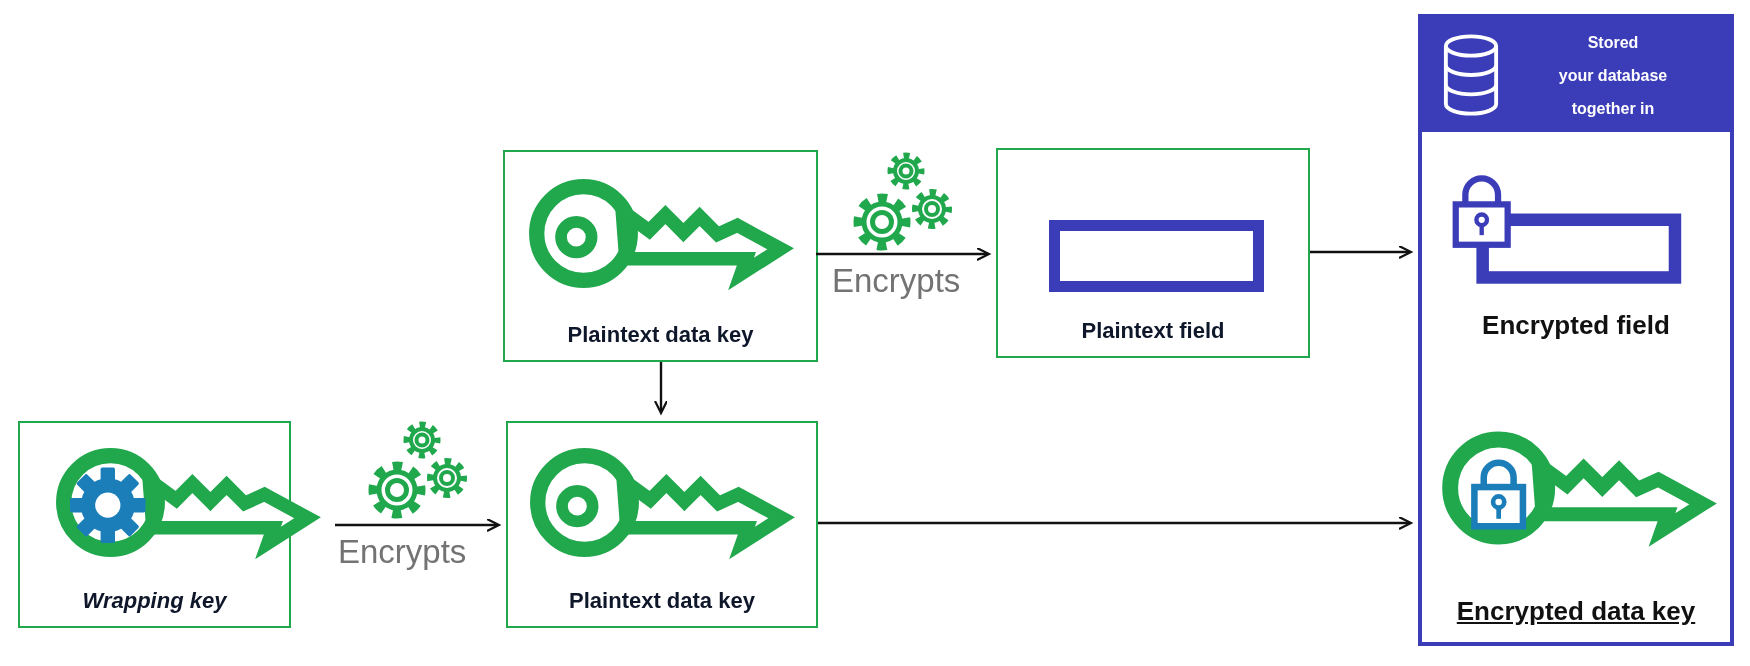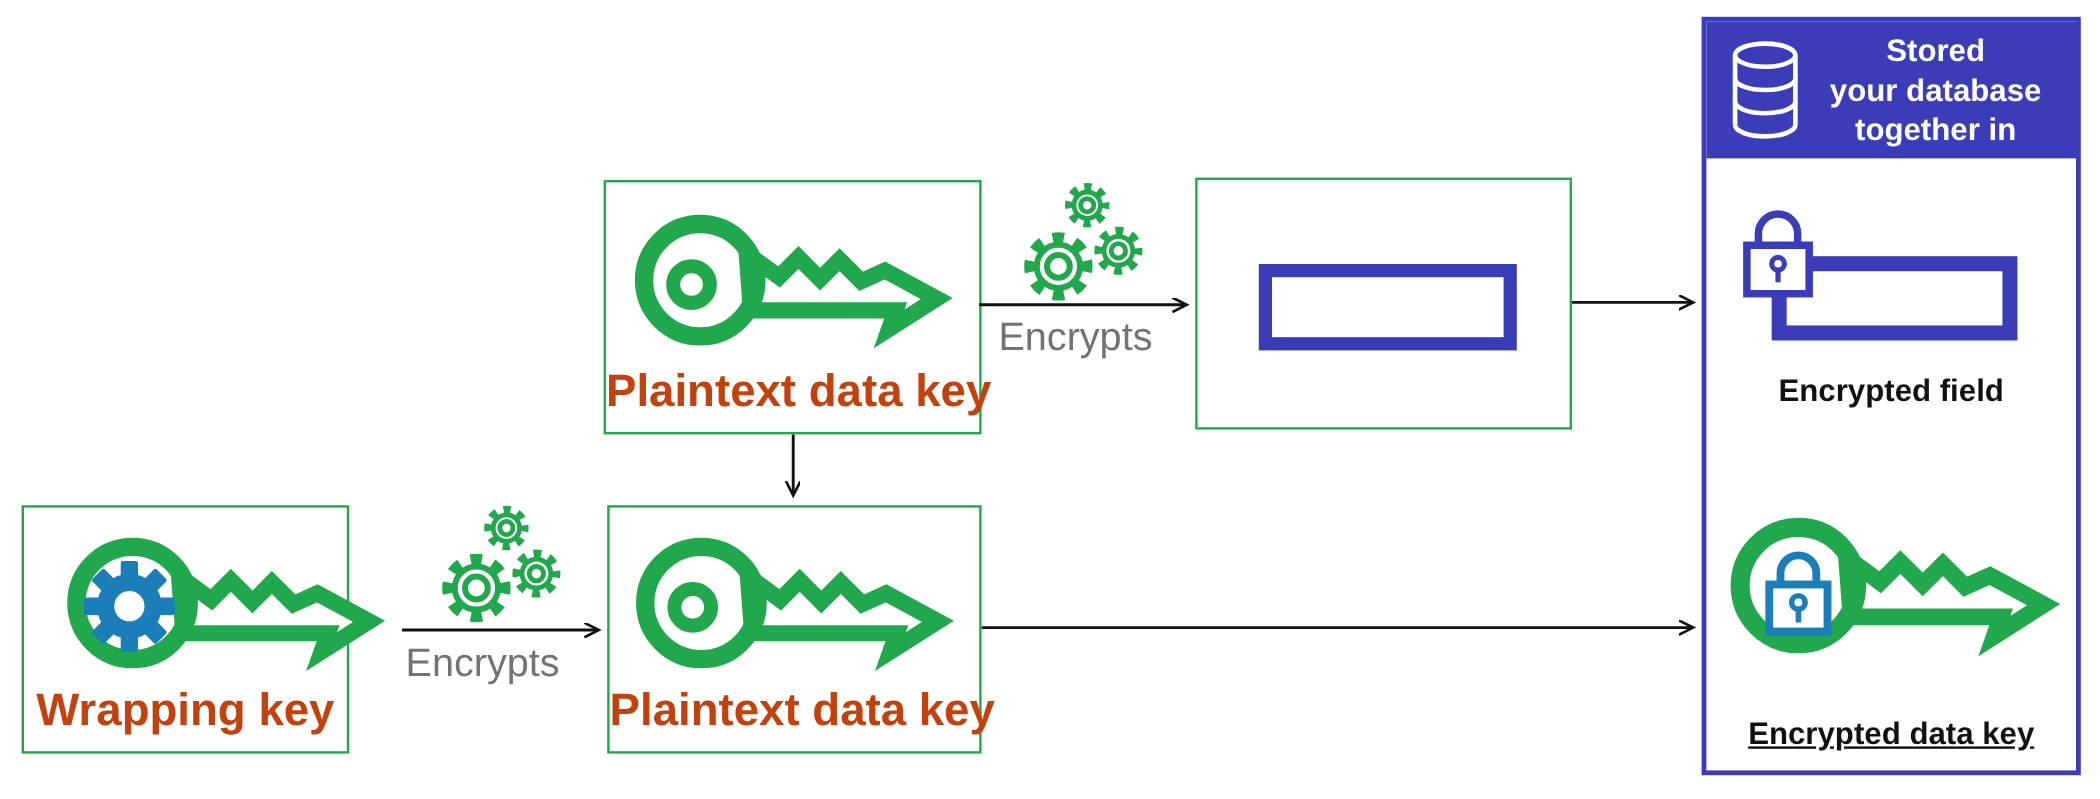--- a/index.html
+++ b/index.html
@@ -6,35 +6,35 @@
   #stage{
     position:relative;width:1750px;height:666px;background:#ffffff;overflow:hidden;
     font-family:"Liberation Sans", sans-serif;color:#111;
   }
   .abs{position:absolute;}
   .node-box{
     position:absolute;background:#fff;border:2px solid #21A84D;box-sizing:border-box;
   }
   .node-label{
     position:absolute;left:0;right:0;bottom:12px;text-align:center;
-    font-size:38px;font-weight:bold;color:#c2410c;white-space:nowrap;
+    font-size:22px;font-weight:bold;color:#0f172a;white-space:nowrap;
   }
   .encrypts-label{
     position:absolute;text-align:left;font-size:33px;color:#737373;white-space:nowrap;
   }
   .db-panel{
     position:absolute;left:1418px;top:14px;width:316px;height:632px;
     background:#fff;border:4px solid #3B3CB8;box-sizing:border-box;
   }
   .db-header{
     position:absolute;left:0;top:0;width:100%;height:114px;background:#3B3CB8;
     display:flex;align-items:center;box-sizing:border-box;padding-left:20px;
   }
   .db-header-text{
-    flex:1;text-align:center;color:#fff;font-weight:bold;font-size:26px;line-height:33px;
+    flex:1;text-align:center;color:#fff;font-weight:bold;font-size:16px;line-height:33px;
     padding-right:4px;
   }
   .panel-item-label{
     position:absolute;left:0;right:0;text-align:center;font-size:26px;font-weight:bold;
     color:#111;white-space:nowrap;
   }
   .field-rect{
     position:absolute;border:11px solid #3B3CB8;background:#fff;box-sizing:border-box;
   }
   svg{display:block;}
@@ -45,21 +45,21 @@
 <div id="stage">
 
   <svg width="0" height="0" style="position:absolute" aria-hidden="true">
     <defs>
       <marker id="ah" markerWidth="16" markerHeight="16" refX="11" refY="6" orient="auto" markerUnits="userSpaceOnUse">
         <path d="M0 0 L12 6 L0 12" fill="none" stroke="#111" stroke-width="2.2"></path>
       </marker>
     </defs>
   </svg>
 
-  <div class="node-box" style="left:18px;top:421px;width:273px;height:207px;">
+  <div class="node-box" style="left:18px;top:421px;width:273px;height:207px;font-style:italic;">
     <svg class="abs" style="left:32px;top:12px;" width="270" height="135" viewBox="0 0 300 150">
       <path d="M108 50 L138 72 L156 54 L176 74 L194 56 L214 76 L236 66 L284 92 L240 120 L246 103 L112 103 Z" fill="#ffffff" stroke="#21A84D" stroke-width="15" stroke-linejoin="miter"></path>
       <circle cx="65" cy="75" r="52" fill="none" stroke="#21A84D" stroke-width="17"></circle>
       <g transform="translate(62,78)">
         <g fill="#1B7EB9">
           <circle r="30"></circle>
           <rect x="-8" y="-42" width="16" height="18" rx="2"></rect>
           <rect x="-8" y="-42" width="16" height="18" rx="2" transform="rotate(45)"></rect>
           <rect x="-8" y="-42" width="16" height="18" rx="2" transform="rotate(90)"></rect>
           <rect x="-8" y="-42" width="16" height="18" rx="2" transform="rotate(135)"></rect>
@@ -87,20 +87,21 @@
     <svg class="abs" style="left:18px;top:12px;" width="270" height="135" viewBox="0 0 300 150">
       <path d="M108 50 L138 72 L156 54 L176 74 L194 56 L214 76 L236 66 L284 92 L240 120 L246 103 L112 103 Z" fill="#ffffff" stroke="#21A84D" stroke-width="15" stroke-linejoin="miter"></path>
       <circle cx="65" cy="75" r="52" fill="none" stroke="#21A84D" stroke-width="17"></circle>
       <circle cx="57" cy="79" r="17" fill="#ffffff" stroke="#21A84D" stroke-width="13"></circle>
     </svg>
     <div class="node-label">Plaintext data key</div>
   </div>
 
   <div class="node-box" style="left:996px;top:148px;width:314px;height:210px;">
     <div class="field-rect" style="left:51px;top:70px;width:215px;height:72px;"></div>
+    <div class="node-label">Plaintext field</div>
   </div>
 
   <svg class="abs" style="left:840px;top:142px;" width="125" height="125" viewBox="0 0 125 125">
     <g fill="none" stroke="#21A84D">
       <g>
         <circle cx="42" cy="80" r="24" stroke-width="9" stroke-dasharray="9.4 9.4" stroke-dashoffset="4.7"></circle>
         <circle cx="42" cy="80" r="18" stroke-width="5"></circle>
         <circle cx="42" cy="80" r="9.5" stroke-width="5"></circle>
       </g>
       <g>

